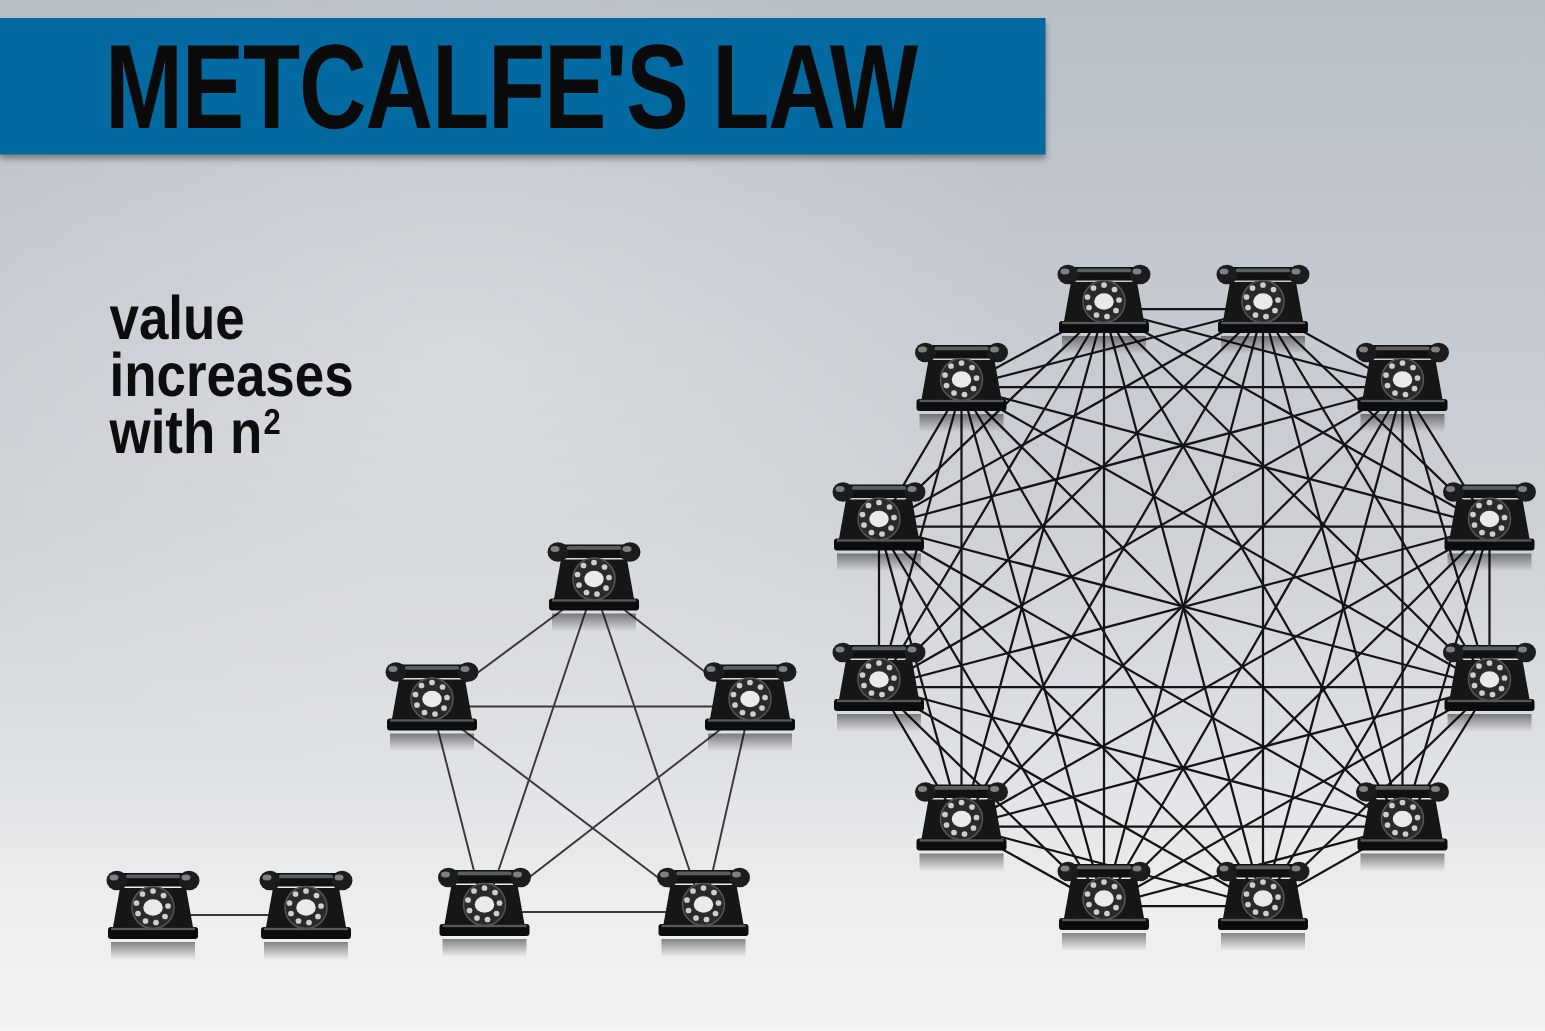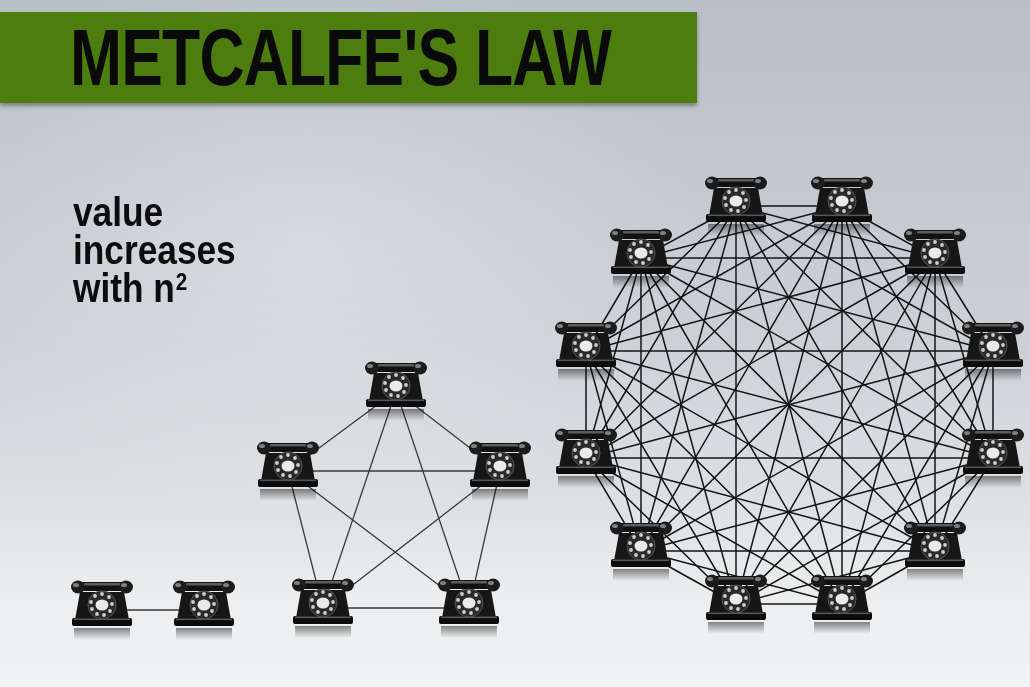--- a/index.html
+++ b/index.html
@@ -1,20 +1,20 @@
 <!DOCTYPE html>
 <html><head>
 <meta charset="utf-8">
 <style>
   html,body{margin:0;padding:0;}
   body{width:1030px;height:687px;overflow:hidden;position:relative;
     font-family:"Liberation Sans",sans-serif;
     background:linear-gradient(180deg,#b9bfc6 0%,#c3c8cf 25%,#cdd1d6 50%,#dde0e3 72%,#eceeef 88%,#f1f2f3 100%);}
   .bgsheen{position:absolute;inset:0;background:radial-gradient(ellipse 55% 60% at 30% 35%,rgba(255,255,255,0.28),rgba(255,255,255,0) 70%);pointer-events:none;}
-  .title-banner{position:absolute;left:0;top:12px;width:697px;height:91px;background:#4d7c0f;
+  .title-banner{position:absolute;left:0;top:12px;width:697px;height:91px;background:#0369a1;
     box-shadow:0 3px 4px rgba(0,0,0,0.35);}
   .title-text{position:absolute;left:70px;top:6px;font-weight:bold;font-size:80px;line-height:80px;
     letter-spacing:-1px;color:#0a0a0a;transform:scaleX(0.78);transform-origin:left top;white-space:nowrap;}
   .subtitle{position:absolute;left:73px;top:193px;font-weight:bold;font-size:41px;line-height:38px;
     color:#0d0d0d;transform:scaleX(0.86);transform-origin:left top;}
   .subtitle sup{font-size:24px;vertical-align:top;position:relative;top:-6px;margin-left:1px;}
   svg.net{position:absolute;left:0;top:0;}
 </style>
 </head>
 <body>

